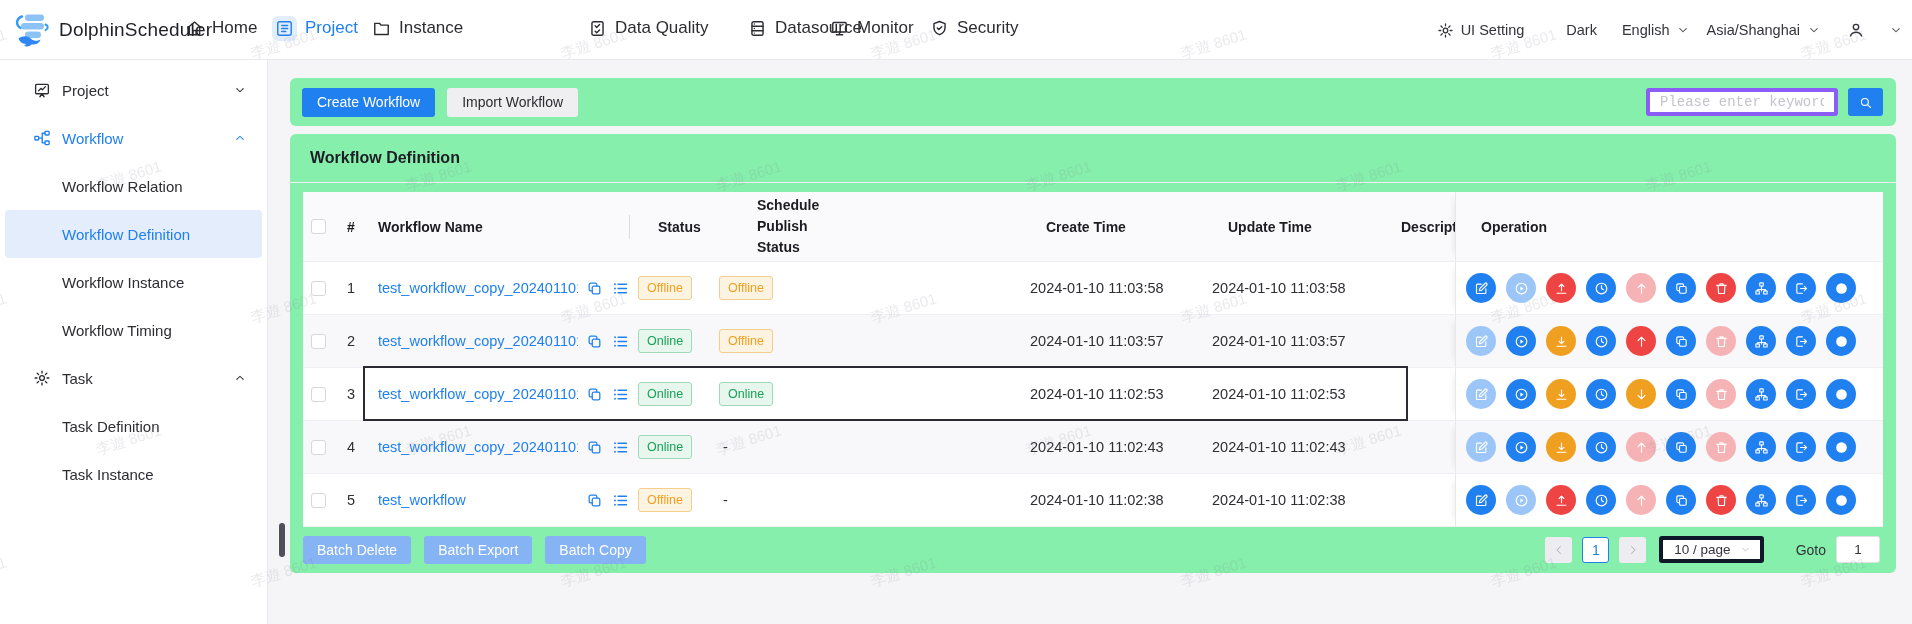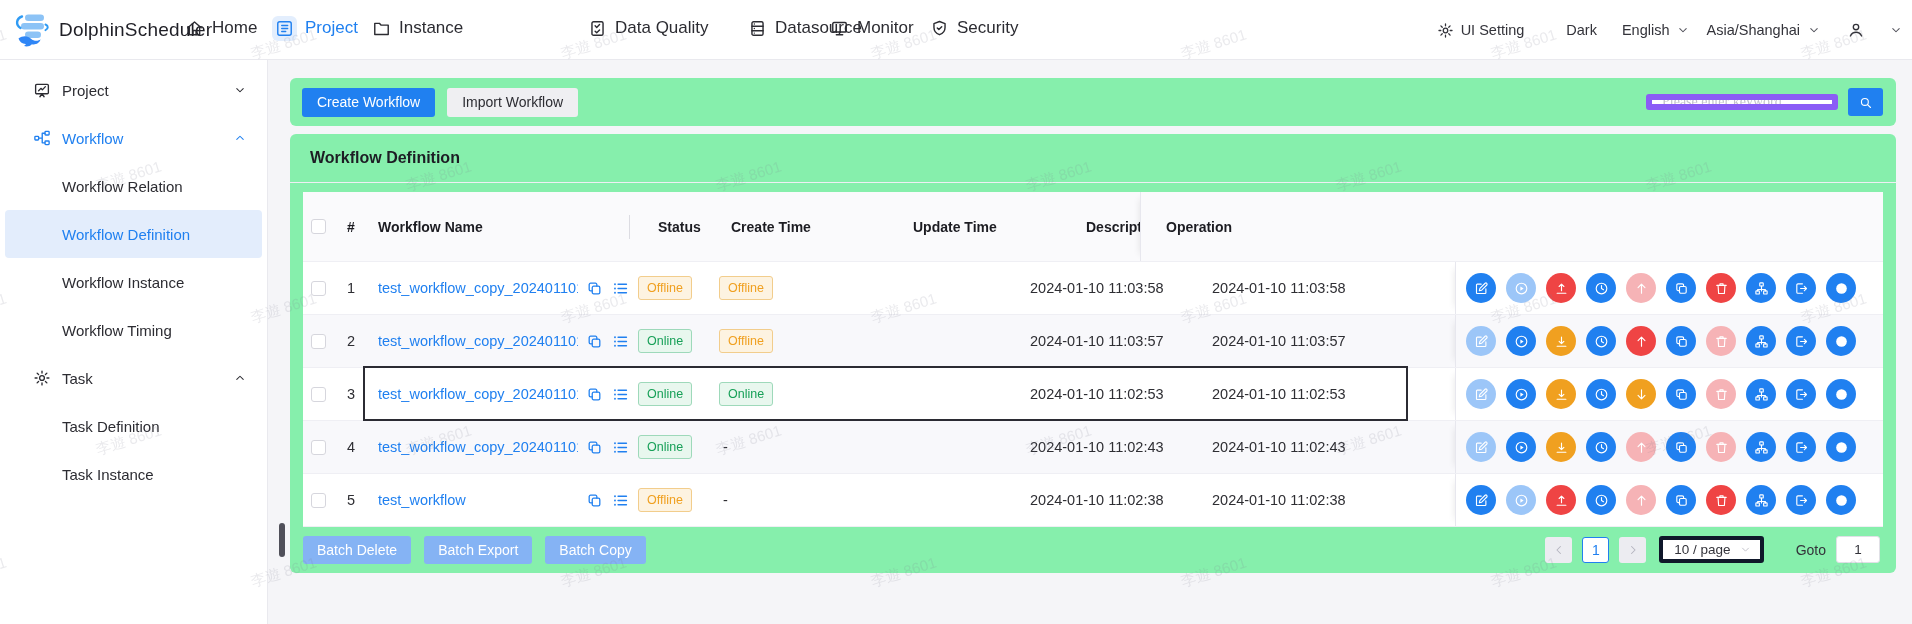--- a/index.html
+++ b/index.html
@@ -35,22 +35,22 @@
   .scroll-thumb{ position:absolute; left:279px; top:463px; width:6px; height:34px; background:#50505a; border-radius:3px; z-index:3; }
 
   .content{ position:absolute; left:268px; top:0; width:1644px; height:564px; background:#f5f5f8; padding:18px 16px 0 22px; }
   .card{ background:#86efac; border-radius:6px; }
   .toolbar-card{ height:48px; display:flex; align-items:center; padding:0 13px 0 12px; }
   .btn{ border:none; border-radius:3px; font-size:14px; height:29px; padding:0 15px; cursor:pointer;
     font-family:inherit; }
   .btn-primary{ background:var(--primary); color:#fff; }
   .btn-plain{ background:#efeff2; color:#2c2c32; margin-left:12px; }
   .search-box{ margin-left:auto; display:flex; align-items:center; }
-  .search-input{ width:192px; height:16px; border:6px solid #8b5cf6; border-radius:3px; padding:0 10px;
-    font-size:14px; font-family:Liberation Serif, serif; color:#33333a; background:#fff; outline:none; }
+  .search-input{ width:192px; height:28px; border:4px solid #8b5cf6; border-radius:3px; padding:0 10px;
+    font-size:14px; font-family:Liberation Mono, monospace; color:#33333a; background:#fff; outline:none; }
   .search-input::placeholder{ color:#c3c3cb; }
   .search-btn{ width:35px; height:28px; margin-left:10px; background:var(--primary); border:none; border-radius:3px;
     display:flex; align-items:center; justify-content:center; color:#fff; cursor:pointer; }
 
   .main-card{ margin-top:8px; height:439px; }
   .card-title{ height:49px; display:flex; align-items:center; padding-left:20px; font-size:16px; font-weight:700;
     color:#1d1d24; border-bottom:1px solid #efeff4; }
 
   
   .table-outer{ position:relative; margin:9px 13px 0 13px; }
@@ -322,20 +322,23 @@
     <div class="card main-card">
       <div class="card-title">Workflow Definition</div>
       <div class="table-outer" id="table-outer">
           <div class="tr thead">
             <div class="td c-check">
               <div class="cb"></div>
             </div>
             <div class="td c-idx">#</div>
             <div class="td c-name">Workflow Name</div>
             <div class="td c-status">Status</div>
+            <div class="td c-sched">
+              <span>Schedule Publish Status</span>
+            </div>
             <div class="td c-create">Create Time</div>
             <div class="td c-update">Update Time</div>
             <div class="td c-desc">Description</div>
             <div class="td c-op">Operation</div>
           </div>
           <div class="tr rowline">
             <div class="td c-check">
               <div class="cb"></div>
             </div>
             <div class="td c-idx">1</div>

